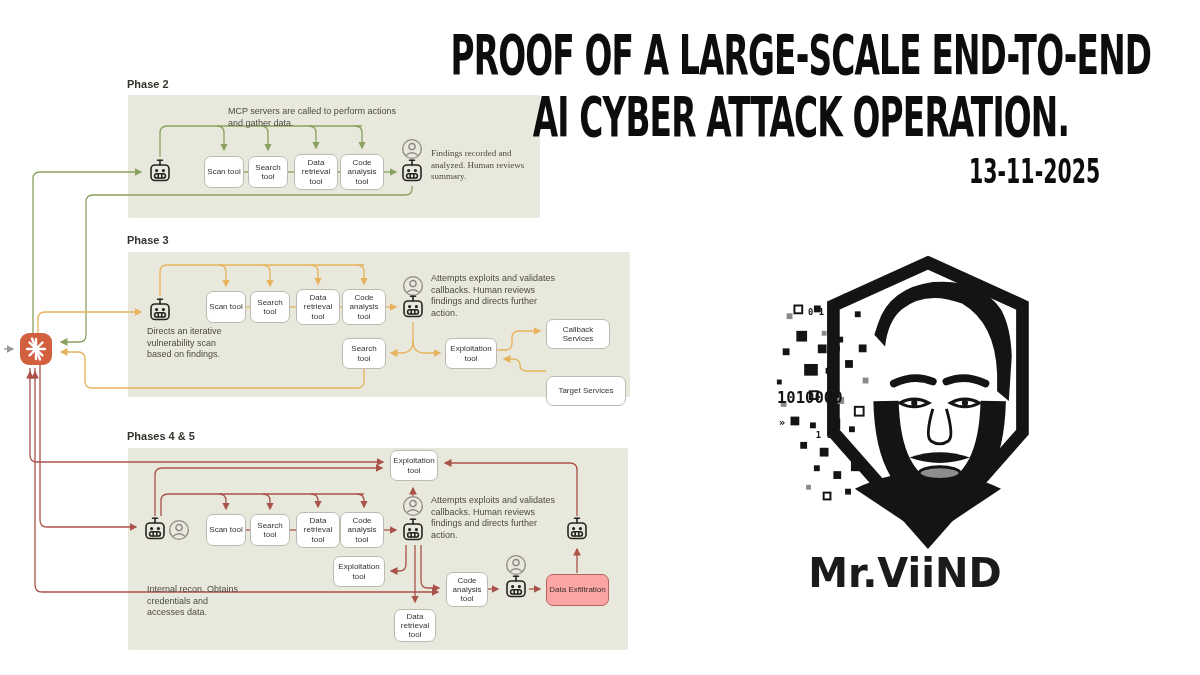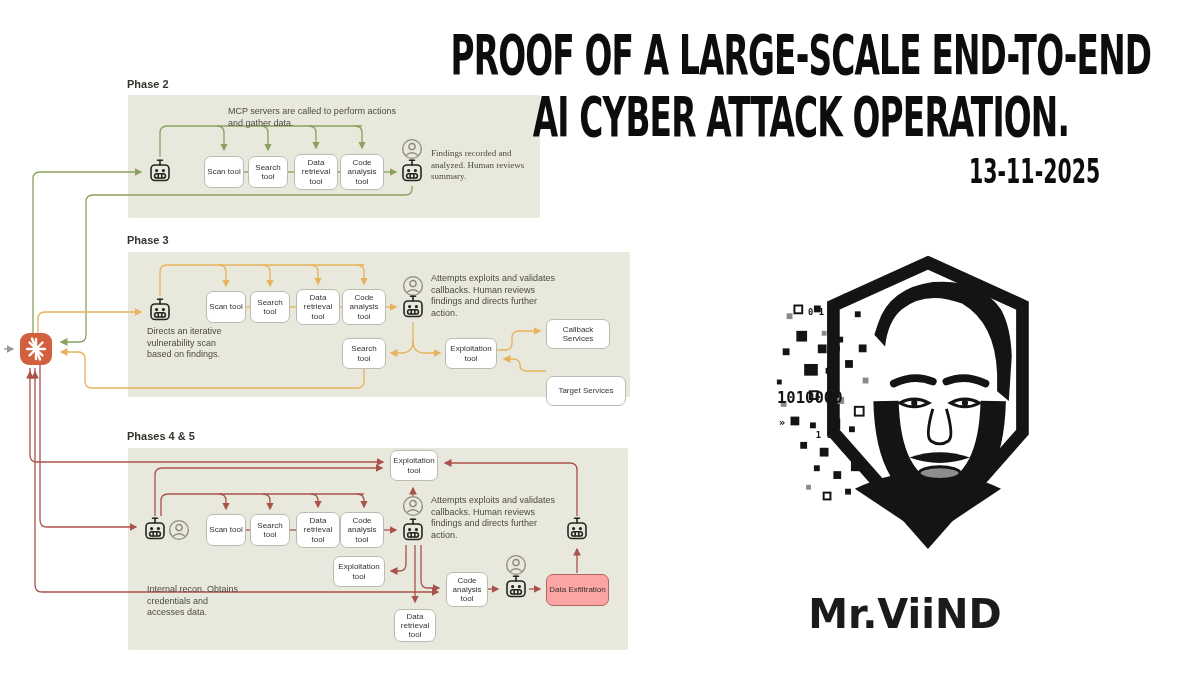--- a/index.html
+++ b/index.html
@@ -19,21 +19,21 @@
   .note{position:absolute;z-index:3;font-size:9px;line-height:1.3;color:#4c4b42;}
   
   .headline{position:absolute;left:436px;top:24px;width:890px;z-index:4;
             font-family:"DejaVu Sans", sans-serif;font-weight:bold;color:#0d0d0d;
             transform:scale(0.82,1.38);transform-origin:top left;text-align:center;}
   .headline .l{font-size:40px;line-height:1.12;letter-spacing:-1px;white-space:nowrap;}
   .headline .d{font-size:25px;text-align:right;padding-right:80px;margin-top:2px;}
   
   .brand-name{position:absolute;left:775px;top:550px;width:260px;z-index:4;text-align:center;
               font-family:"DejaVu Sans", sans-serif;font-weight:bold;font-size:40px;color:#1b1b1b;
-              letter-spacing:0px;margin-top:41px;}
+              letter-spacing:0px;}
   .portrait{position:absolute;left:772px;top:250px;z-index:3;}
 </style>
 </head>
 <body>
 
 <svg width="0" height="0" style="position:absolute">
   <defs>
     <symbol id="robot" viewBox="0 0 24 28">
       <g stroke="#26251f" stroke-width="1.6" fill="none" stroke-linecap="round">
         <line x1="12" y1="2.2" x2="12" y2="7"></line>

